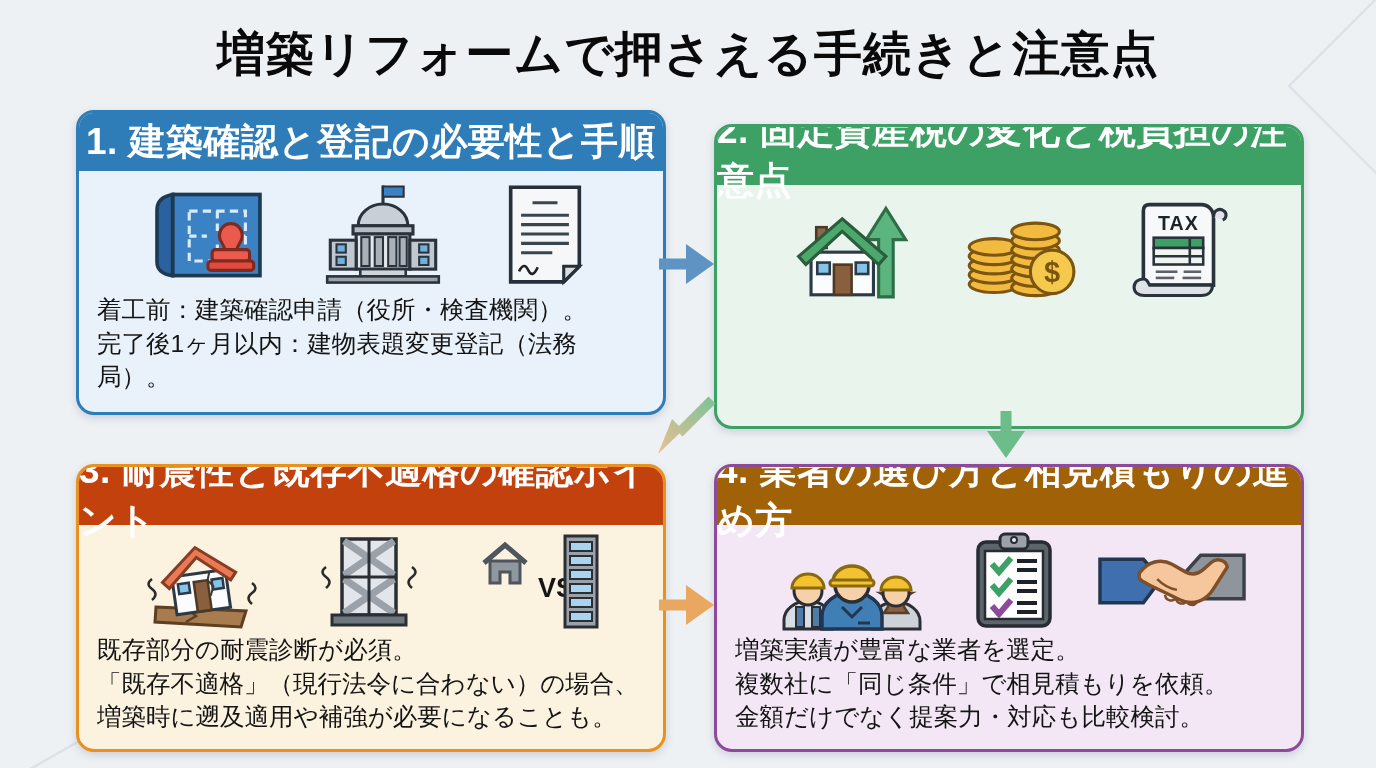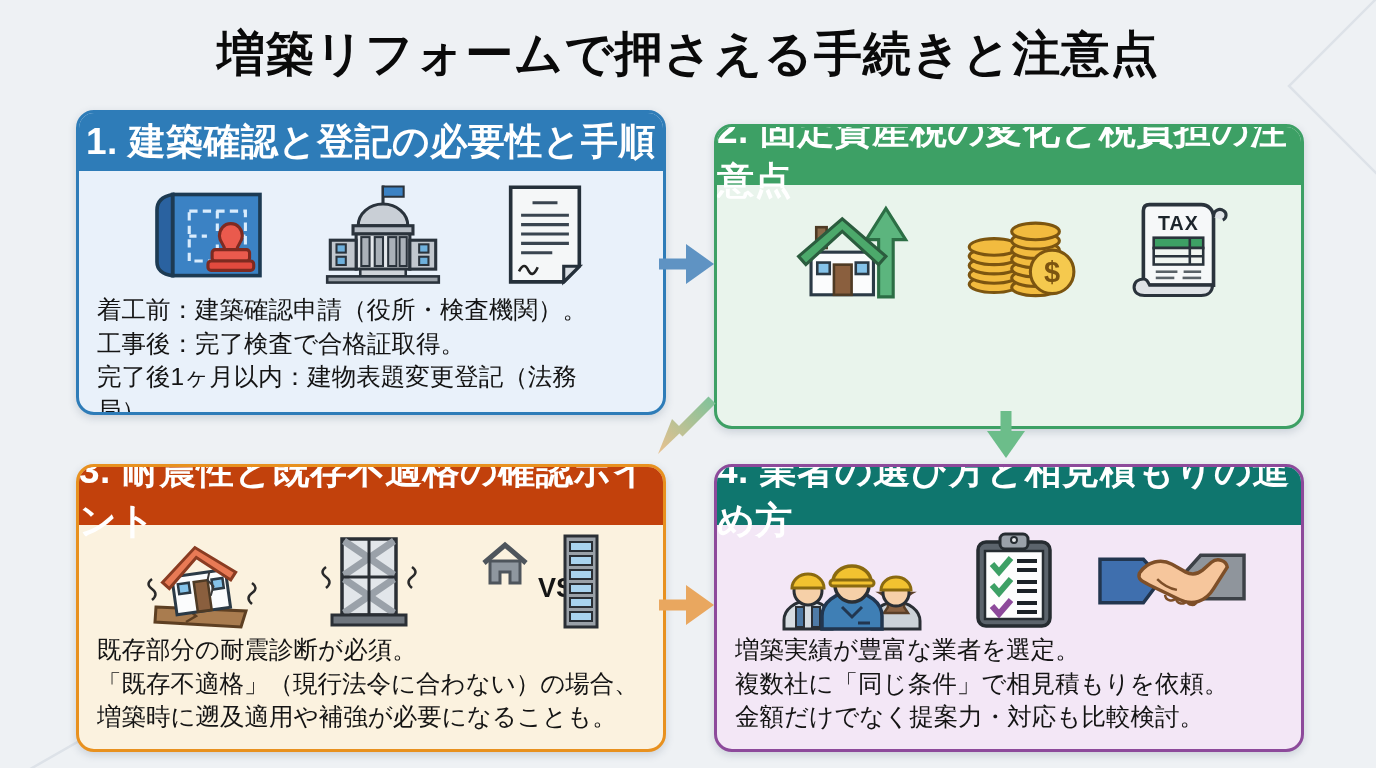--- a/index.html
+++ b/index.html
@@ -81,21 +81,20 @@
         <line x1="22" y1="32" x2="68" y2="32" stroke="#3a4550" stroke-width="3"></line>
         <line x1="22" y1="41" x2="68" y2="41" stroke="#3a4550" stroke-width="3"></line>
         <line x1="22" y1="50" x2="68" y2="50" stroke="#3a4550" stroke-width="3"></line>
         <line x1="22" y1="59" x2="68" y2="59" stroke="#3a4550" stroke-width="3"></line>
         <line x1="22" y1="68" x2="52" y2="68" stroke="#3a4550" stroke-width="3"></line>
         <path d="M20,86 q5,-10 9,-1 q4,8 9,-3" fill="none" stroke="#222" stroke-width="2.5"></path>
       </svg>
     </div>
     <div class="card-text">
       <div>着工前：建築確認申請（役所・検査機関）。</div>
-      <div>工事後：完了検査で合格証取得。</div>
       <div>完了後1ヶ月以内：建物表題変更登記（法務局）。</div>
     </div>
   </div>
 </div>
 
 <div class="card" id="card2" style="border-color: rgb(61, 160, 101); background: rgb(233, 244, 236);">
   <div class="card-header" style="background: rgb(61, 160, 101);">2. 固定資産税の変化と税負担の注意点</div>
   <div class="card-body">
     <div class="icon-row">
       <svg width="120" height="104" viewBox="0 0 115 100">
@@ -186,21 +185,21 @@
     </div>
     <div class="card-text">
       <div>既存部分の耐震診断が必須。</div>
       <div>「既存不適格」（現行法令に合わない）の場合、</div>
       <div>増築時に遡及適用や補強が必要になることも。</div>
     </div>
   </div>
 </div>
 
 <div class="card" id="card4" style="border-color: rgb(141, 74, 155); background: rgb(243, 231, 246);">
-  <div class="card-header" style="background: #0f766e;">4. 業者の選び方と相見積もりの進め方</div>
+  <div class="card-header" style="background: #a16207;">4. 業者の選び方と相見積もりの進め方</div>
   <div class="card-body">
     <div class="icon-row">
       <svg width="158" height="100" viewBox="0 0 150 100">
         <path d="M8,98 v-9 a24,19 0 0 1 48,0 v9 z" fill="#d7dde2" stroke="#2a2f35" stroke-width="3"></path>
         <rect x="20" y="76" width="8" height="20" fill="#4f7ba6" stroke="#2a2f35" stroke-width="2"></rect>
         <rect x="36" y="76" width="8" height="20" fill="#4f7ba6" stroke="#2a2f35" stroke-width="2"></rect>
         <circle cx="32" cy="60" r="14" fill="#f6d0a8" stroke="#2a2f35" stroke-width="3"></circle>
         <path d="M16,57 a16,14 0 0 1 32,0 z" fill="#f2c230" stroke="#8a6a10" stroke-width="3"></path>
         <path d="M96,98 v-8 a24,19 0 0 1 48,0 v8 z" fill="#ccd2d8" stroke="#2a2f35" stroke-width="3"></path>
         <path d="M104,62 a15,16 0 0 1 8,14 l-4,6 h24 l-4,-6 a15,16 0 0 1 8,-14 z" fill="#8a6242" stroke="#5a3f28" stroke-width="2.5"></path>

